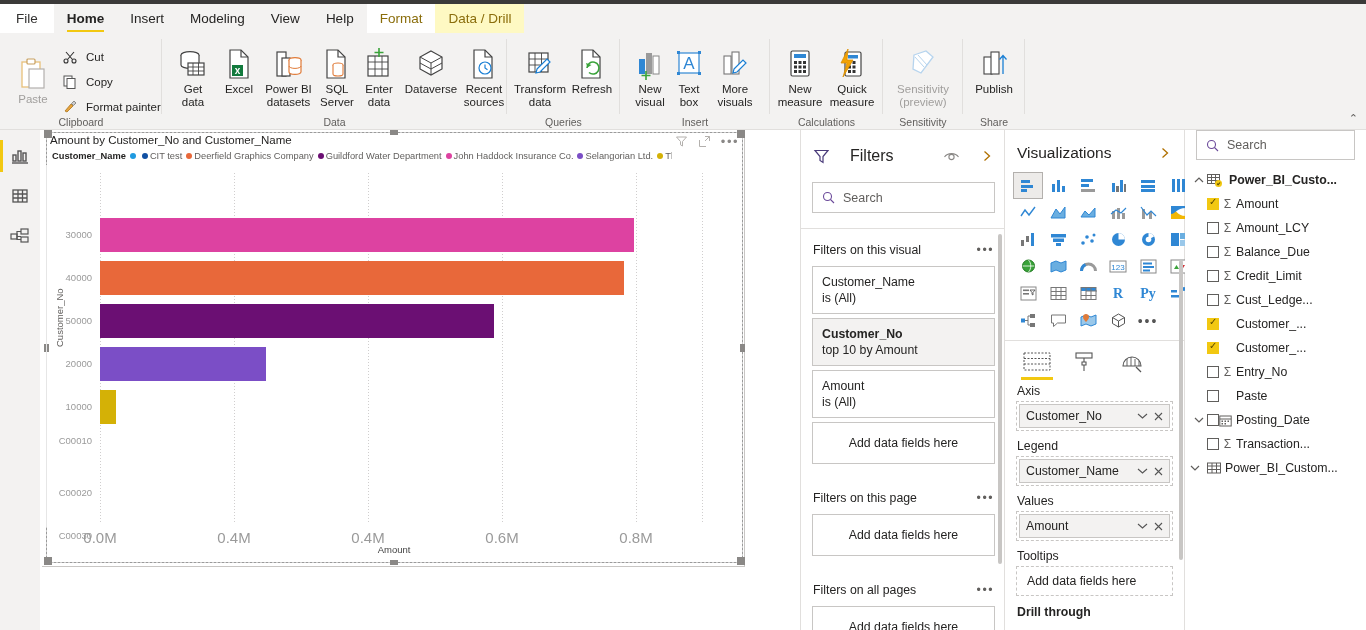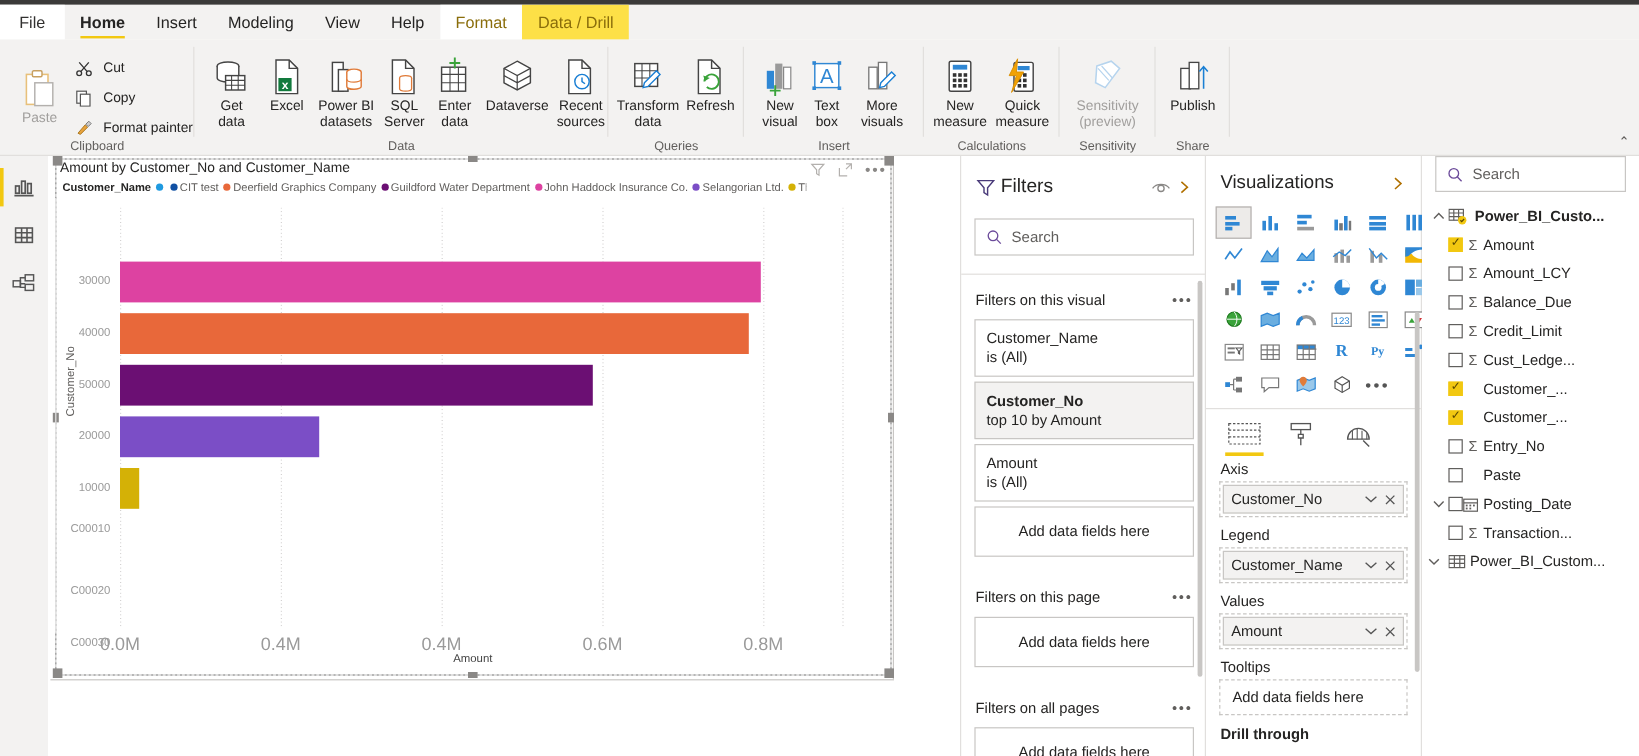--- a/index.html
+++ b/index.html
@@ -20,21 +20,21 @@
   .tab {
     height:29px; padding:0 13px; display:flex; align-items:center; justify-content:center;
     font-size:13.5px; color:#252423; position:relative; cursor:default; white-space:nowrap;
   }
   .tab.file { background:#ffffff; padding:0 16px; color:#323130;}
   .tab.active { font-weight:bold; }
   .tab.active::after {
     content:""; position:absolute; left:13px; right:13px; bottom:1px; height:2.5px; background:#f2c811;
   }
   .tab.ctx { background:#ffffff; color:#8a6d0b; }
-  .tab.ctx2 { background:#fde047; color:#8a6d0b; }
+  .tab.ctx2 { background:#fef9c3; color:#8a6d0b; }
 
   
   .ribbon { position:absolute; left:0; top:33px; width:1366px; height:97px; background:#f3f2f1; border-bottom:1px solid #e1dfdd;}
   .rgroup { position:absolute; top:0; height:97px; }
   .rgroup .glabel {
     position:absolute; bottom:2px; left:0; width:100%; text-align:center;
     font-size:10.5px; color:#605e5c;
   }
   .rgroup .gsep { position:absolute; right:0; top:6px; bottom:16px; width:1px; background:#e1dfdd; }
   .ritem {
@@ -78,21 +78,21 @@
   .gridline { position:absolute; top:8px; width:1px; height:350px;
     background-image:linear-gradient(to bottom,#d0cece 1px, transparent 1px);
     background-size:1px 3px; }
   .bar { position:absolute; height:34px; }
   .xtick { position:absolute; font-size:15px; color:#9a9a9a; top:364px; transform:translateX(-50%); }
   .xlabel { position:absolute; top:379px; font-size:9.5px; color:#444; transform:translateX(-50%); }
   .axis-line-l { position:absolute; left:0px; top:0px; width:1px; height:362px; background:#e6e6e6; }
 
   
   .filters { position:absolute; left:800px; top:130px; width:205px; height:500px; background:#ffffff; border-left:1px solid #e1dfdd; border-right:1px solid #e1dfdd; }
-  .fhead { position:absolute; left:0; top:0; width:205px; height:52px; display:flex; align-items:center; padding:0 12px; gap:4px; }
+  .fhead { position:absolute; left:0; top:0; width:205px; height:52px; display:flex; align-items:center; padding:0 12px; gap:20px; }
   .fhead .ftitle { font-size:16px; color:#252423; }
   .fhead .spacer { flex:1; }
   .fsearch { position:absolute; left:11px; top:52px; width:183px; height:31px; border:1px solid #c8c6c4; display:flex; align-items:center; gap:8px; padding:0 9px; color:#605e5c; font-size:12.5px; background:#fff; }
   .fbody { position:absolute; left:0; top:98px; width:205px; height:402px; border-top:1px solid #e1dfdd; overflow:hidden; }
   .fsectlabel { display:flex; align-items:center; justify-content:space-between; padding:0 12px; font-size:12.3px; color:#252423; height:24px; }
   .fcard { margin:4px 11px 0 11px; border:1px solid #c8c6c4; padding:7px 9px; background:#fff; }
   .fcard.sel { background:#f3f2f1; }
   .fcard .fname { font-size:12.3px; color:#252423; line-height:16px; }
   .fcard .fname.b { font-weight:bold; }
   .fcard .fval { font-size:12.3px; color:#252423; line-height:16px; }
@@ -877,21 +877,21 @@
           <g fill="none" stroke="#777" stroke-width="1">
             <rect x="1" y="1.5" width="15" height="12"></rect>
             <path d="M1 9.5h15M6 5h15M6 1.5v12M11 1.5v12"></path>
           </g>
         </svg>
       </div>
     <div class="vcell">
         <span style="color:#2f87d4;font-weight:bold;font-size:14px;font-family:'Liberation Serif',serif;">R</span>
       </div>
     <div class="vcell">
-        <span style="color:#2f87d4;font-weight:bold;font-size:10px;font-family:'Liberation Serif',serif;">Py</span>
+        <span style="color:#2f87d4;font-weight:bold;font-size:14px;font-family:'Liberation Serif',serif;">Py</span>
       </div>
     <div class="vcell">
         <svg width="17" height="15" viewBox="0 0 17 15">
           <g fill="#2f87d4">
             <rect x="1" y="9" width="9" height="2.5"></rect>
             <rect x="1" y="4" width="6" height="2.5"></rect>
           </g>
           <circle cx="14" cy="3" r="2" fill="#2f87d4"></circle>
         </svg>
       </div>

